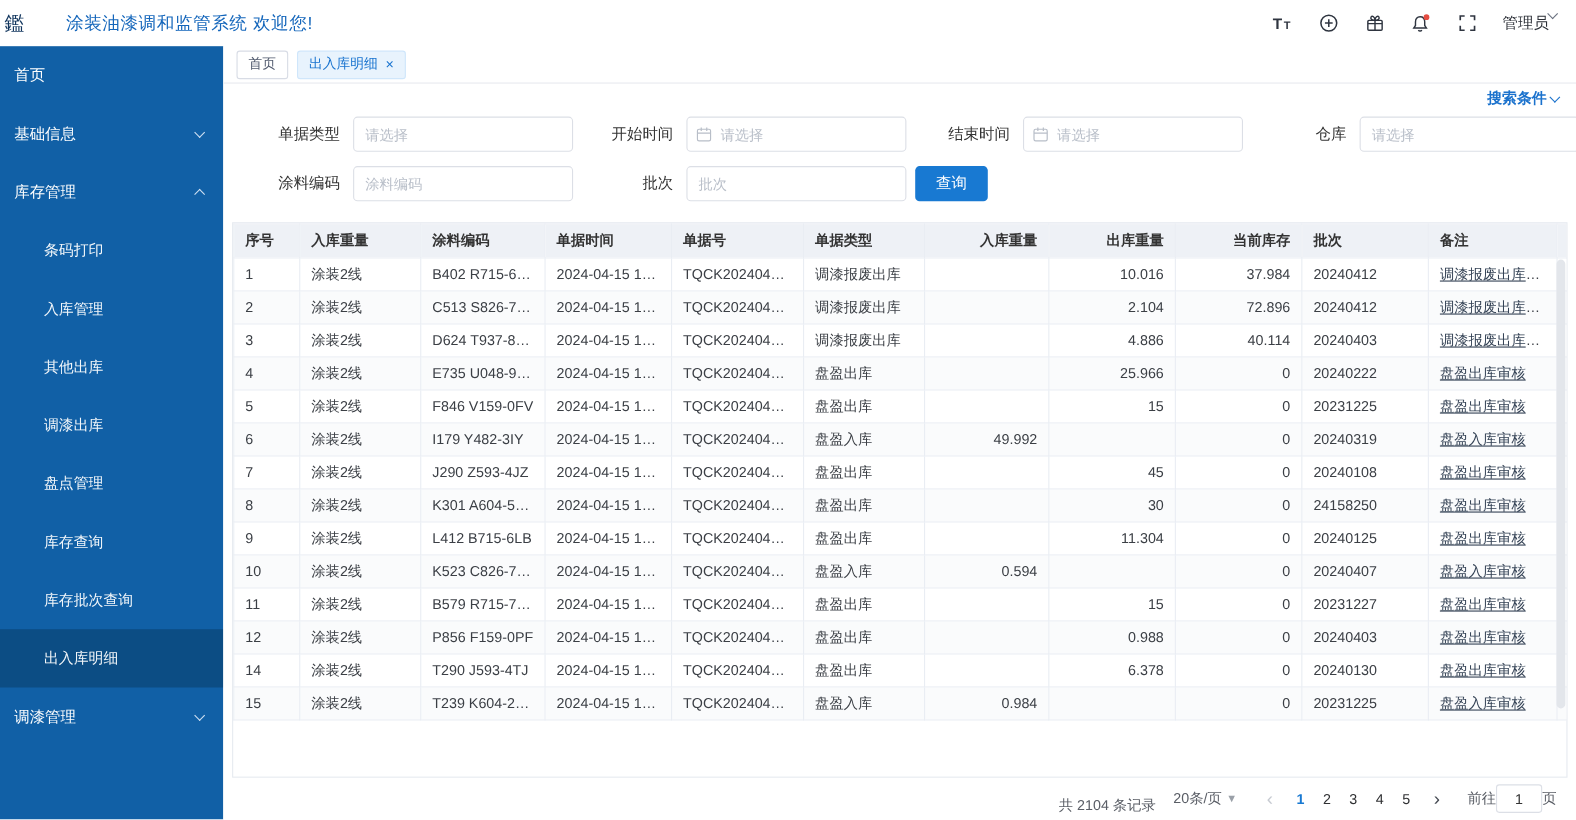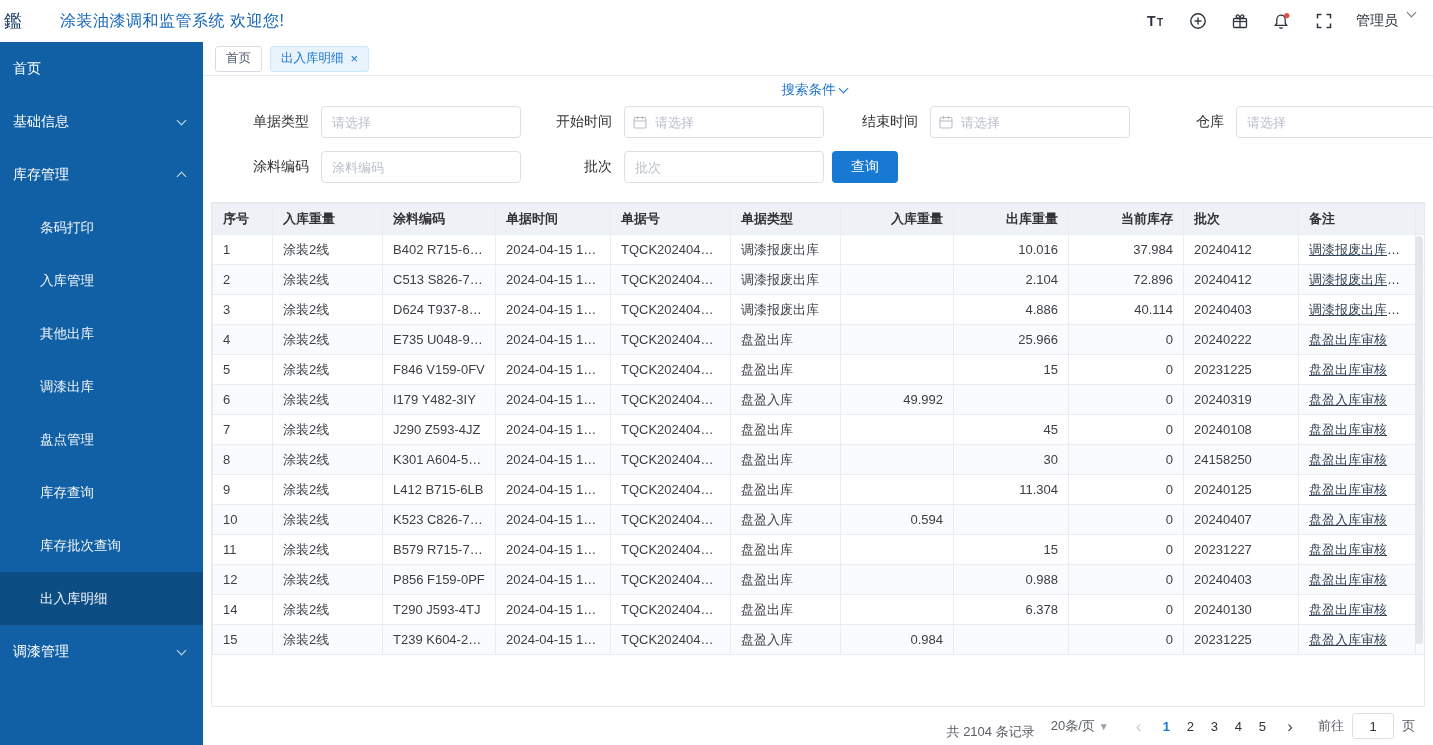--- a/index.html
+++ b/index.html
@@ -8,21 +8,21 @@
   .app { width:1433px; height:745px; display:flex; flex-direction:column; }
 
   
   .topbar { height:42px; flex:0 0 42px; display:flex; align-items:center; justify-content:space-between; padding:0 18px 0 4px; background:#fff; }
   .brand { display:flex; align-items:center; gap:6px; }
   .brand .logo { font-size:18px; color:#12365e; line-height:1; }
   .brand .title { color:#1466bb; font-size:16px; letter-spacing:.5px;margin-left:32px; }
   .top-actions { display:flex; align-items:center; gap:22px; }
   .top-icon { width:20px; height:20px; display:flex; align-items:center; justify-content:center; cursor:pointer; position:relative; }
   .top-icon svg { display:block; }
-  .user-box { display:flex; gap:10px; font-size:14px; color:#2b2f36; cursor:pointer; }
+  .user-box { display:flex; gap:0; font-size:14px; color:#2b2f36; cursor:pointer; }
   .chev { display:inline-block; width:7px; height:7px; border-right:1.6px solid #6b7280; border-bottom:1.6px solid #6b7280; transform:rotate(45deg); margin-top:-3px; }
 
   
   .body { flex:1; display:flex; min-height:0; }
   .sidebar { width:203px; flex:0 0 203px; background:#1160a6; color:#fff; overflow:hidden; }
   .menu-item { height:53px; display:flex; align-items:center; justify-content:space-between; padding:0 18px 0 13px; font-size:14px; cursor:pointer; }
   .submenu-item { height:53px; display:flex; align-items:center; padding-left:40px; font-size:13.5px; color:rgba(255,255,255,.95); cursor:pointer; }
   .submenu-item.active { background:#0c4d84; }
   .side-chev { display:inline-block; width:7px; height:7px; border-right:1.4px solid #cfe0f2; border-bottom:1.4px solid #cfe0f2; }
   .side-chev.down { transform:rotate(45deg); margin-top:-3px; }
@@ -31,21 +31,21 @@
   .main { flex:1; display:flex; flex-direction:column; min-width:0; background:#fff; }
 
   
   .tabbar { height:34px; flex:0 0 34px; display:flex; align-items:center; padding-left:12px; border-bottom:1px solid #e8eaef; }
   .tab { height:26px; display:flex; align-items:center; padding:0 10px; margin-right:8px; border:1px solid #d8dce5; border-radius:3px; background:#fff; color:#515a6e; font-size:12.5px; cursor:pointer; }
   .tab.active { background:#e8f3fd; border-color:#cfe6fb; color:#1873cf; }
   .tab-close { margin-left:7px; font-size:13px; line-height:1; cursor:pointer; }
 
   
   .content { flex:1; display:flex; flex-direction:column; min-height:0; padding:0 8px; }
-  .toggle-row { height:28px; display:flex; align-items:center; justify-content:center; padding-right:8px; }
+  .toggle-row { height:28px; display:flex; align-items:center; justify-content:flex-end; padding-right:8px;font-weight:bold; }
   .search-toggle { color:#1b72cd; font-size:13.5px; cursor:pointer; display:flex; align-items:center; gap:4px; }
   .search-toggle .chev { border-color:#1b72cd; }
 
   .filter-form { padding:2px 0 6px 22px; }
   .form-row { display:flex; align-items:center; margin-bottom:13px; }
   .fg { display:flex; align-items:center; }
   .fg label { display:inline-block; text-align:right; padding-right:12px; font-size:14px; color:#333; }
   .lw1 { width:88px; } .lw2 { width:103px; } .lw3 { width:106px; }
   .inp { position:relative; width:200px; height:32px; }
   .inp input { width:100%; height:100%; border:1px solid #dcdfe6; border-radius:4px; padding:0 10px; font-size:13px; color:#333; outline:none; font-family:inherit; }
@@ -68,21 +68,21 @@
 
   
   .pager { height:38px; flex:0 0 38px; display:flex; align-items:center; justify-content:flex-end; gap:6px; padding-right:10px; color:#5a5e66; font-size:13px; background:#fff; }
   .pager .total { margin-right:10px;margin-top:12px; }
   .psize { display:flex; align-items:center; gap:4px; margin-right:14px; cursor:pointer; color:#5a5e66; }
   .psize .caret { color:#9aa0a8; font-size:10px; }
   .arrow { font-size:17px; padding:0 7px; cursor:pointer; color:#454a52; line-height:1; }
   .arrow.disabled { color:#c6cad1; cursor:default; }
   .page { min-width:24px; text-align:center; padding:0 3px; cursor:pointer; color:#303133; }
   .page.current { color:#1879d2; font-weight:bold; cursor:default; }
-  .goto { display:flex; align-items:center; gap:8px; margin-left:12px; }
+  .goto { display:flex; align-items:center; gap:0; margin-left:12px; }
   .goto input { width:42px; height:26px; border:1px solid #dcdfe6; border-radius:3px; text-align:center; font-size:13px; color:#333; outline:none; font-family:inherit; }
 </style>
 </head>
 <body>
 
 <div class="app">
 
   <header class="topbar">
     <div class="brand">
       <span class="logo">鑑</span>

